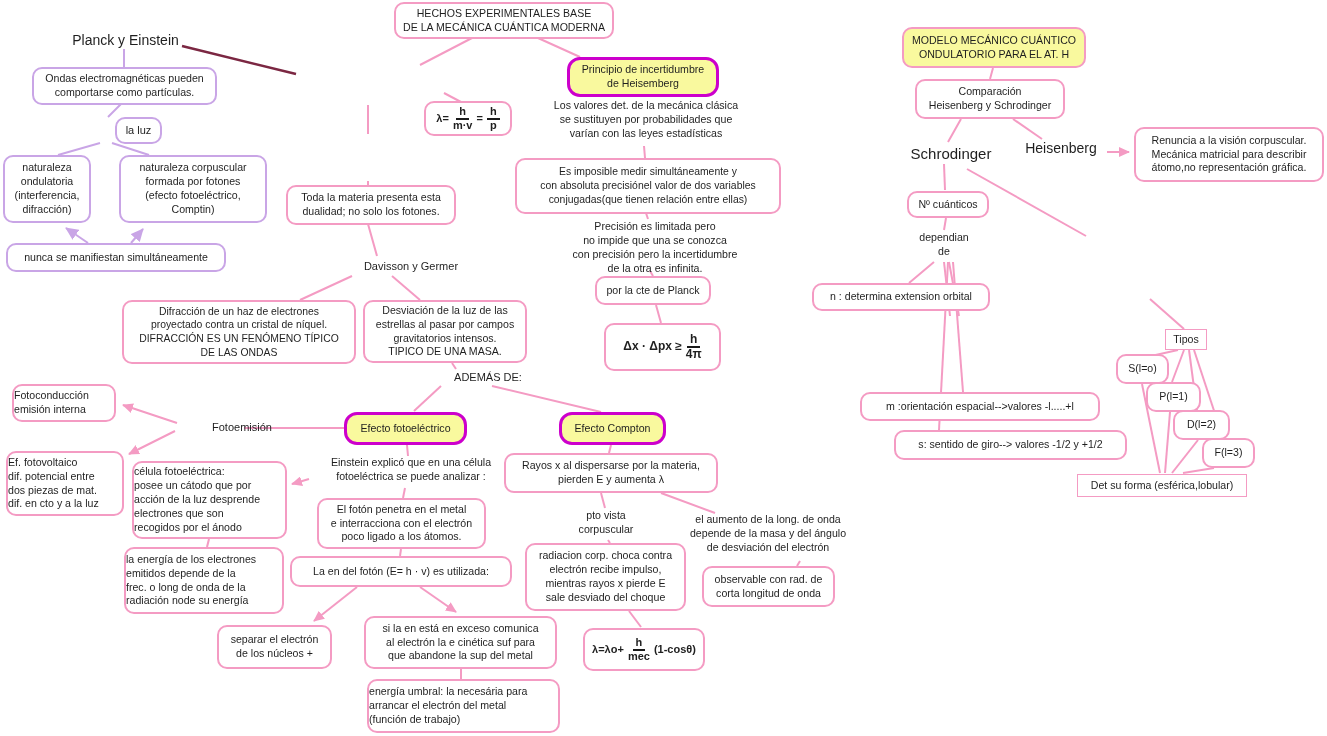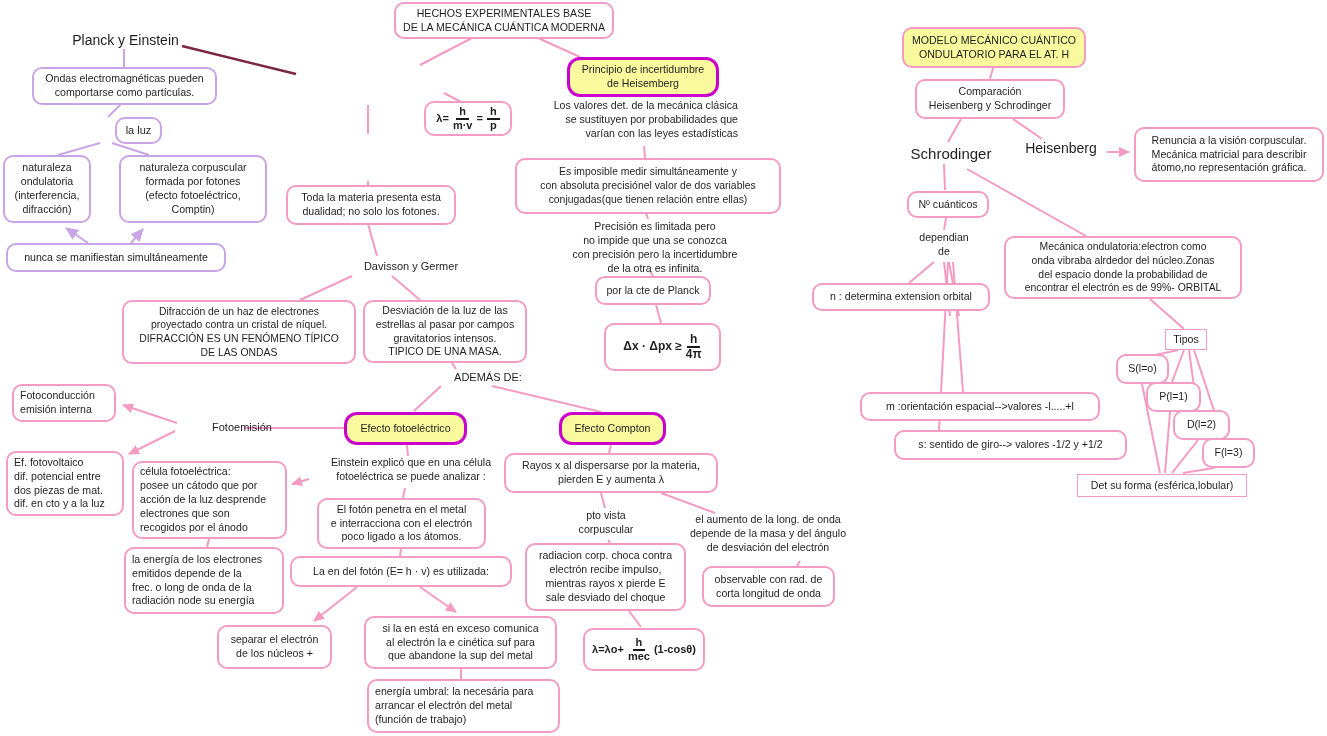--- a/index.html
+++ b/index.html
@@ -1,20 +1,20 @@
 <!DOCTYPE html>
 <html><head>
 <meta charset="utf-8">
 <style>
   html,body{margin:0;padding:0;background:#fff;}
   #canvas{position:relative;width:1327px;height:736px;background:#fff;overflow:hidden;
           font-family:"Liberation Sans",sans-serif;color:#1f1f1f;}
   svg.wires{position:absolute;left:0;top:0;}
   .node{position:absolute;box-sizing:border-box;background:#fff;border:2px solid #f49bc3;
-        border-radius:10px;padding:3px 6px;display:flex;align-items:center;justify-content:center;
+        border-radius:10px;padding:3px 0;display:flex;align-items:center;justify-content:center;
         text-align:center;white-space:pre-line;font-size:10.6px;line-height:1.32;}
   .purple{border-color:#c9a5e6;}
   .yellow{background:#f9f99e;border:3px solid #cc00cc;border-radius:13px;}
   .ypink{background:#f9f99e;border:2px solid #f49bc3;}
   .rect{border-radius:0;border-width:1.5px;padding:1px 4px;}
   .left{text-align:left;justify-content:flex-start;}
   .txt{position:absolute;white-space:pre-line;text-align:center;font-size:10.6px;line-height:1.32;}
   .big{font-size:14px;}
   .big2{font-size:15px;}
   .med{font-size:11px;margin-left:31px;}
@@ -141,21 +141,21 @@
 DIFRACCIÓN ES UN FENÓMENO TÍPICO
 DE LAS ONDAS</div>
   <div class="node" style="left:363px;top:300px;width:164px;height:63px;">Desviación de la luz de las
 estrellas al pasar por campos
 gravitatorios intensos.
 TIPICO DE UNA MASA.</div>
   <div class="txt med" style="left:420px;top:370px;width:74px;">ADEMÁS DE:</div>
 
   <div class="node yellow" style="left:567px;top:57px;width:152px;height:40px;">Principio de incertidumbre
 de Heisemberg</div>
-  <div class="txt" style="left:518px;top:99px;width:220px;text-align:right;">Los valores det. de la mecánica clásica
+  <div class="txt" style="left:536px;top:99px;width:220px;">Los valores det. de la mecánica clásica
 se sustituyen por probabilidades que
 varían con las leyes estadísticas</div>
   <div class="node" style="left:515px;top:158px;width:266px;height:56px;font-size:10.4px;">Es imposible medir simultáneamente y
 con absoluta precisiónel valor de dos variables
 conjugadas(que tienen relación entre ellas)</div>
   <div class="txt" style="left:558px;top:220px;width:194px;">Precisión es limitada pero
 no impide que una se conozca
 con precisión pero la incertidumbre
 de la otra es infinita.</div>
   <div class="node" style="left:595px;top:276px;width:116px;height:29px;">por la cte de Planck</div>
@@ -227,24 +227,20 @@
   <div class="node" style="left:915px;top:79px;width:150px;height:40px;">Comparación
 Heisenberg y Schrodinger</div>
   <div class="txt big2" style="left:904px;top:144px;width:94px;">Schrodinger</div>
   <div class="txt big" style="left:1018px;top:139px;width:86px;">Heisenberg</div>
   <div class="node" style="left:1134px;top:127px;width:190px;height:55px;">Renuncia a la visión corpuscular.
 Mecánica matricial para describir
 átomo,no representación gráfica.</div>
   <div class="node" style="left:907px;top:191px;width:82px;height:27px;">Nº cuánticos</div>
   <div class="txt" style="left:914px;top:231px;width:60px;">dependian
 de</div>
-  <div class="node" style="left:1004px;top:236px;width:238px;height:63px;font-size:10.4px;">Mecánica ondulatoria:electron como
-onda vibraba alrdedor del núcleo.Zonas
-del espacio donde la probabilidad de
-encontrar el electrón es de 99%- ORBITAL</div>
   <div class="node" style="left:812px;top:283px;width:178px;height:28px;">n : determina extension orbital</div>
   <div class="node" style="left:860px;top:392px;width:240px;height:29px;">m :orientación espacial--&gt;valores -l.....+l</div>
   <div class="node" style="left:894px;top:430px;width:233px;height:30px;">s: sentido de giro--&gt; valores -1/2 y +1/2</div>
   <div class="node rect" style="left:1165px;top:329px;width:42px;height:21px;">Tipos</div>
   <div class="node" style="left:1116px;top:354px;width:53px;height:30px;">S(l=o)</div>
   <div class="node" style="left:1146px;top:382px;width:55px;height:30px;">P(l=1)</div>
   <div class="node" style="left:1173px;top:410px;width:57px;height:30px;">D(l=2)</div>
   <div class="node" style="left:1202px;top:438px;width:53px;height:30px;">F(l=3)</div>
   <div class="node rect" style="left:1077px;top:474px;width:170px;height:23px;">Det su forma (esférica,lobular)</div>
 

